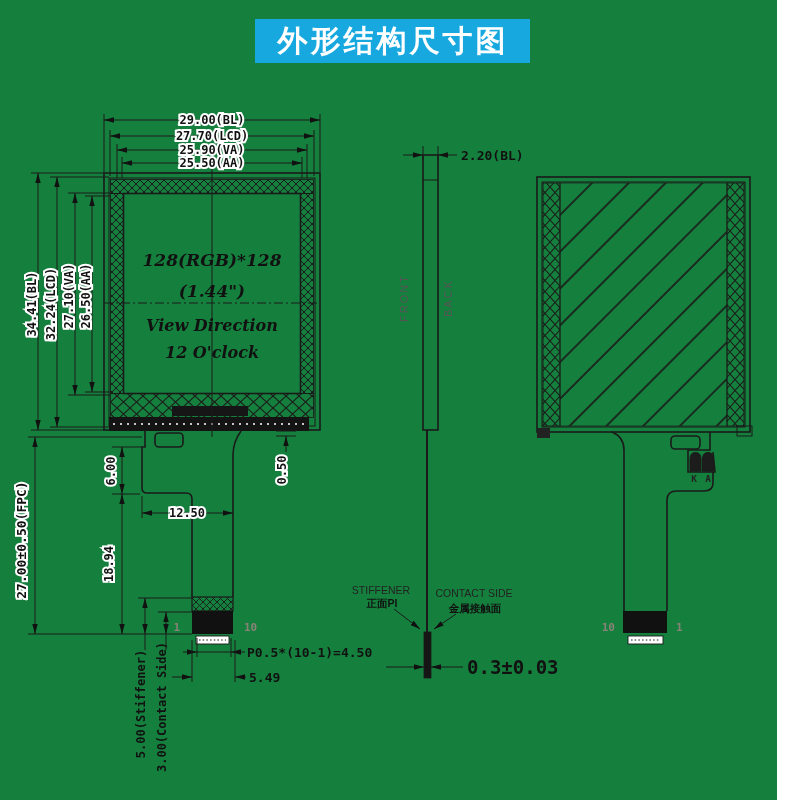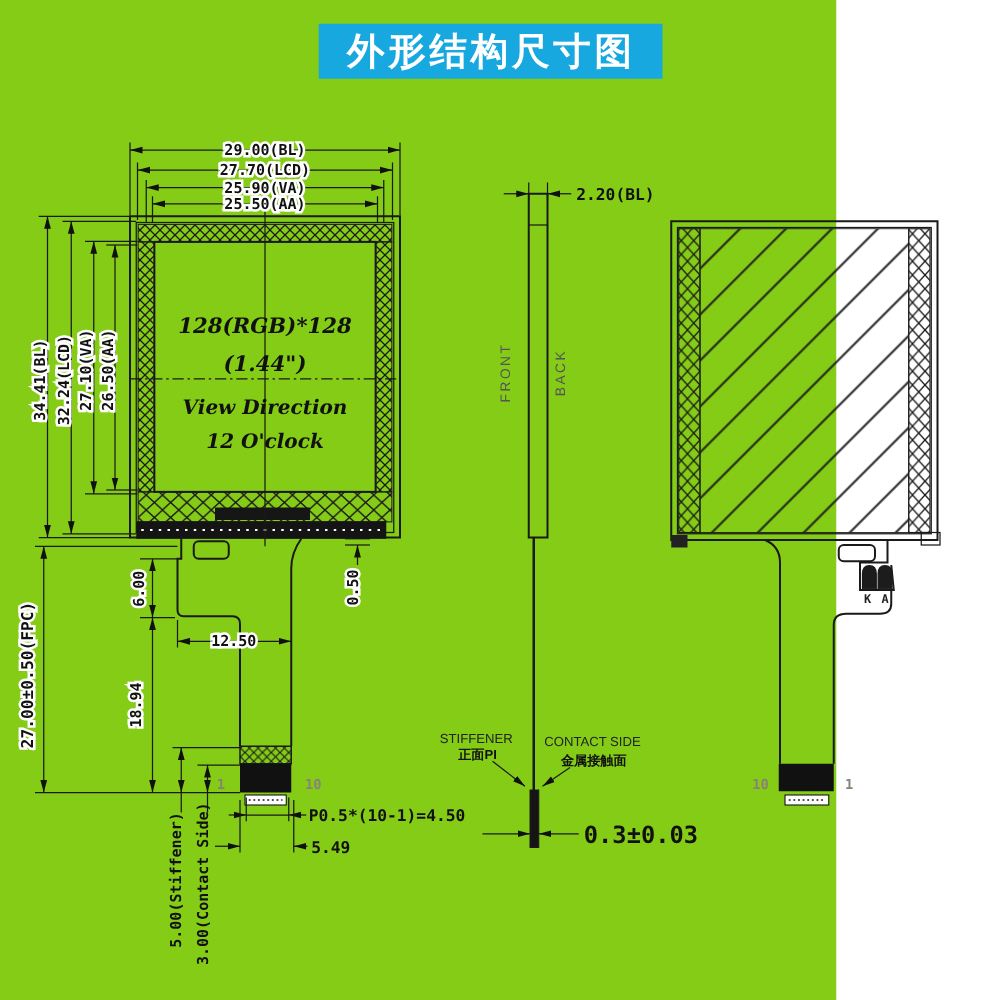--- a/index.html
+++ b/index.html
@@ -1,16 +1,16 @@
 <!DOCTYPE html>
 <html><head>
 <meta charset="utf-8">
 <style>
   html,body{margin:0;padding:0;background:#ffffff;}
-  #stage{position:relative;width:669px;height:800px;background:#84cc16;font-family:"Liberation Sans",sans-serif;}
+  #stage{position:relative;width:777px;height:800px;background:#15803d;font-family:"Liberation Sans",sans-serif;}
   svg{position:absolute;left:0;top:0;}
   .ln{stroke:#1a1a1a;stroke-width:1;fill:none;}
   .md{stroke:#1a1a1a;stroke-width:1.6;fill:none;}
   .dim{font:bold 12px "DejaVu Sans Mono",monospace;fill:#111;}
   .halo{paint-order:stroke;stroke:#fff;stroke-width:4px;}
   .dim13{font:bold 13px "DejaVu Sans Mono",monospace;fill:#111;}
   .big{font:bold 19px "DejaVu Sans Mono",monospace;fill:#111;}
   .scr{font:italic bold 17px "DejaVu Serif",serif;fill:#111;text-anchor:middle;}
   .scr2{font:italic bold 16px "DejaVu Serif",serif;fill:#111;text-anchor:middle;}
   .lbl{font:10.5px "Liberation Sans",sans-serif;fill:#222;text-anchor:middle;}

